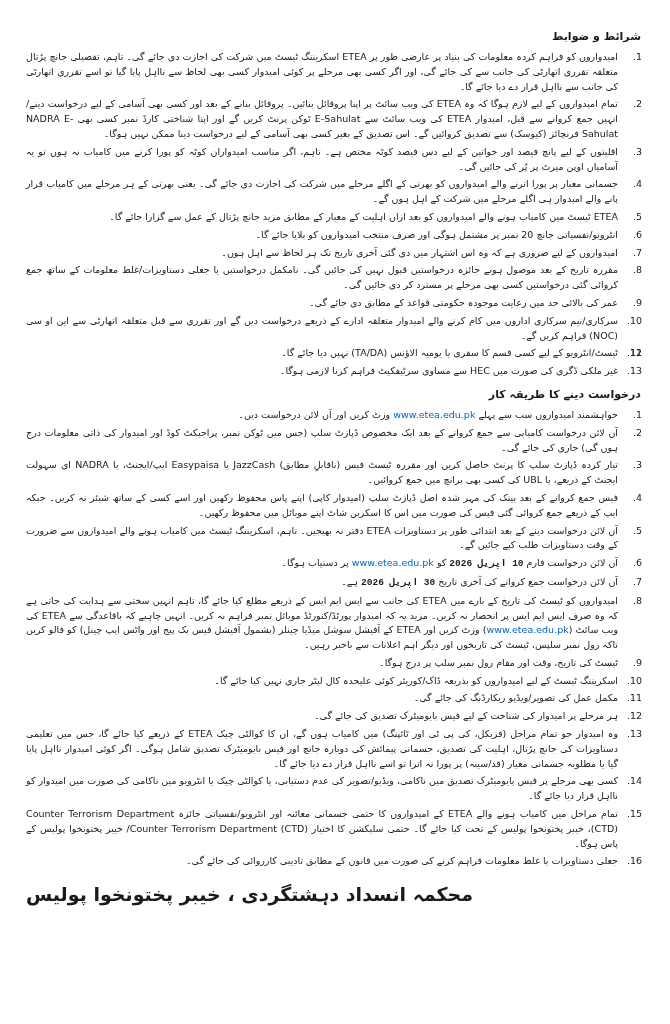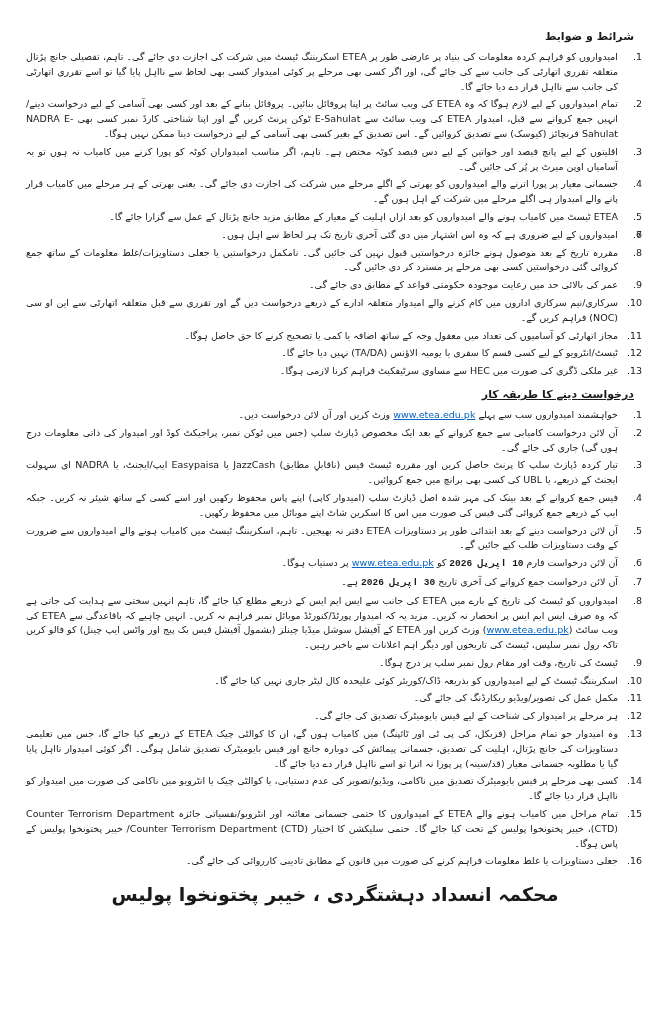--- a/index.html
+++ b/index.html
@@ -6,66 +6,66 @@
   body{
     width:670px;height:1024px;overflow:hidden;
     font-family:"DejaVu Sans","Liberation Sans",sans-serif;
     color:#1a1a1a;
   }
   .page{
     box-sizing:border-box;width:670px;height:1024px;
     padding:30px 26px 0 26px;direction:rtl;
   }
   .section-heading{
-    font-size:11px;font-weight:bold;margin:0 10px 7px 0;
+    font-size:11px;font-weight:bold;margin:0 3px 7px 0;
     text-align:right;
   }
-  .section-heading.second{margin-top:9px;text-decoration:underline;}
+  .section-heading.second{margin-top:9px;}
   .list{margin:0;padding:0;}
   .item{
     position:relative;
     padding-right:26px;
     font-size:9.5px;line-height:14.8px;
     text-align:justify;
     margin-bottom:3px;
     direction:rtl;
   }
   .item .num{
     position:absolute;right:2px;top:0;
     font-size:9.5px;
   }
-  .seg-link{color:#0563C1;text-decoration:underline;cursor:pointer;}
+  .seg-link{color:#0563C1;cursor:pointer;}
   .seg-bold{font-weight:bold;font-family:Liberation Mono, monospace;}
   .footer{
     margin-top:12px;
-    text-align:center;
+    text-align:left;
     font-weight:bold;
     font-size:19px;
     line-height:1.4;
   }
 </style>
 </head>
 <body>
 
 <div class="page">
 
   <h2 class="section-heading">شرائط و ضوابط</h2>
 
   <div class="list">
       <div class="item"><span class="num">1.</span><span>امیدواروں کو فراہم کردہ معلومات کی بنیاد پر عارضی طور پر ETEA اسکریننگ ٹیسٹ میں شرکت کی اجازت دی جائے گی۔ تاہم، تفصیلی جانچ پڑتال متعلقہ تقرری اتھارٹی کی جانب سے کی جائے گی، اور اگر کسی بھی مرحلے پر کوئی امیدوار کسی بھی لحاظ سے نااہل پایا گیا تو اسے تقرری اتھارٹی کی جانب سے نااہل قرار دے دیا جائے گا۔</span></div>
       <div class="item"><span class="num">2.</span><span>تمام امیدواروں کے لیے لازم ہوگا کہ وہ ETEA کی ویب سائٹ پر اپنا پروفائل بنائیں۔ پروفائل بنانے کے بعد اور کسی بھی آسامی کے لیے درخواست دینے/انہیں جمع کروانے سے قبل، امیدوار ETEA کی ویب سائٹ سے E-Sahulat ٹوکن پرنٹ کریں گے اور اپنا شناختی کارڈ نمبر کسی بھی NADRA E-Sahulat فرنچائز (کیوسک) سے تصدیق کروائیں گے۔ اس تصدیق کے بغیر کسی بھی آسامی کے لیے درخواست دینا ممکن نہیں ہوگا۔</span></div>
       <div class="item"><span class="num">3.</span><span>اقلیتوں کے لیے پانچ فیصد اور خواتین کے لیے دس فیصد کوٹہ مختص ہے۔ تاہم، اگر مناسب امیدواران کوٹہ کو پورا کرنے میں کامیاب نہ ہوں تو یہ آسامیاں اوپن میرٹ پر پُر کی جائیں گی۔</span></div>
       <div class="item"><span class="num">4.</span><span>جسمانی معیار پر پورا اترنے والے امیدواروں کو بھرتی کے اگلے مرحلے میں شرکت کی اجازت دی جائے گی۔ یعنی بھرتی کے ہر مرحلے میں کامیاب قرار پانے والے امیدوار ہی اگلے مرحلے میں شرکت کے اہل ہوں گے۔</span></div>
       <div class="item"><span class="num">5.</span><span>ETEA ٹیسٹ میں کامیاب ہونے والے امیدواروں کو بعد ازاں اہلیت کے معیار کے مطابق مزید جانچ پڑتال کے عمل سے گزارا جائے گا۔</span></div>
-      <div class="item"><span class="num">6.</span></div>
+      <div class="item"><span class="num">6.</span><span>انٹرویو/نفسیاتی جانچ 20 نمبر پر مشتمل ہوگی اور صرف منتخب امیدواروں کو بلایا جائے گا۔</span></div>
       <div class="item"><span class="num">7.</span><span>امیدواروں کے لیے ضروری ہے کہ وہ اس اشتہار میں دی گئی آخری تاریخ تک ہر لحاظ سے اہل ہوں۔</span></div>
       <div class="item"><span class="num">8.</span><span>مقررہ تاریخ کے بعد موصول ہونے جائزہ درخواستیں قبول نہیں کی جائیں گی۔ نامکمل درخواستیں یا جعلی دستاویزات/غلط معلومات کے ساتھ جمع کروائی گئی درخواستیں کسی بھی مرحلے پر مسترد کر دی جائیں گی۔</span></div>
       <div class="item"><span class="num">9.</span><span>عمر کی بالائی حد میں رعایت موجودہ حکومتی قواعد کے مطابق دی جائے گی۔</span></div>
       <div class="item"><span class="num">10.</span><span>سرکاری/نیم سرکاری اداروں میں کام کرنے والے امیدوار متعلقہ ادارے کے ذریعے درخواست دیں گے اور تقرری سے قبل متعلقہ اتھارٹی سے این او سی (NOC) فراہم کریں گے۔</span></div>
-      <div class="item"><span class="num">11.</span><span>مجاز اتھارٹی کو آسامیوں کی تعداد میں معقول وجہ کے ساتھ اضافہ یا کمی یا تصحیح کرنے کا حق حاصل ہوگا۔</span></div>
+      <div class="item"><span class="num">11.</span></div>
       <div class="item"><span class="num">12.</span><span>ٹیسٹ/انٹرویو کے لیے کسی قسم کا سفری یا یومیہ الاؤنس (TA/DA) نہیں دیا جائے گا۔</span></div>
       <div class="item"><span class="num">13.</span><span>غیر ملکی ڈگری کی صورت میں HEC سے مساوی سرٹیفکیٹ فراہم کرنا لازمی ہوگا۔</span></div>
     </div>
 
   <h2 class="section-heading second">درخواست دینے کا طریقہ کار</h2>
 
   <div class="list">
       <div class="item"><span class="num">1.</span><span>خواہشمند امیدواروں سب سے پہلے </span><span class="seg-link">www.etea.edu.pk</span><span> وزٹ کریں اور آن لائن درخواست دیں۔</span></div>
       <div class="item"><span class="num">2.</span><span>آن لائن درخواست کامیابی سے جمع کروانے کے بعد ایک مخصوص ڈپازٹ سلپ (جس میں ٹوکن نمبر، پراجیکٹ کوڈ اور امیدوار کی ذاتی معلومات درج ہوں گی) جاری کی جائے گی۔</span></div>
       <div class="item"><span class="num">3.</span><span>تیار کردہ ڈپازٹ سلپ کا پرنٹ حاصل کریں اور مقررہ ٹیسٹ فیس (ناقابلِ مطابق) JazzCash یا Easypaisa ایپ/ایجنٹ، یا NADRA ای سہولت ایجنٹ کے ذریعے، یا UBL کی کسی بھی برانچ میں جمع کروائیں۔</span></div>

